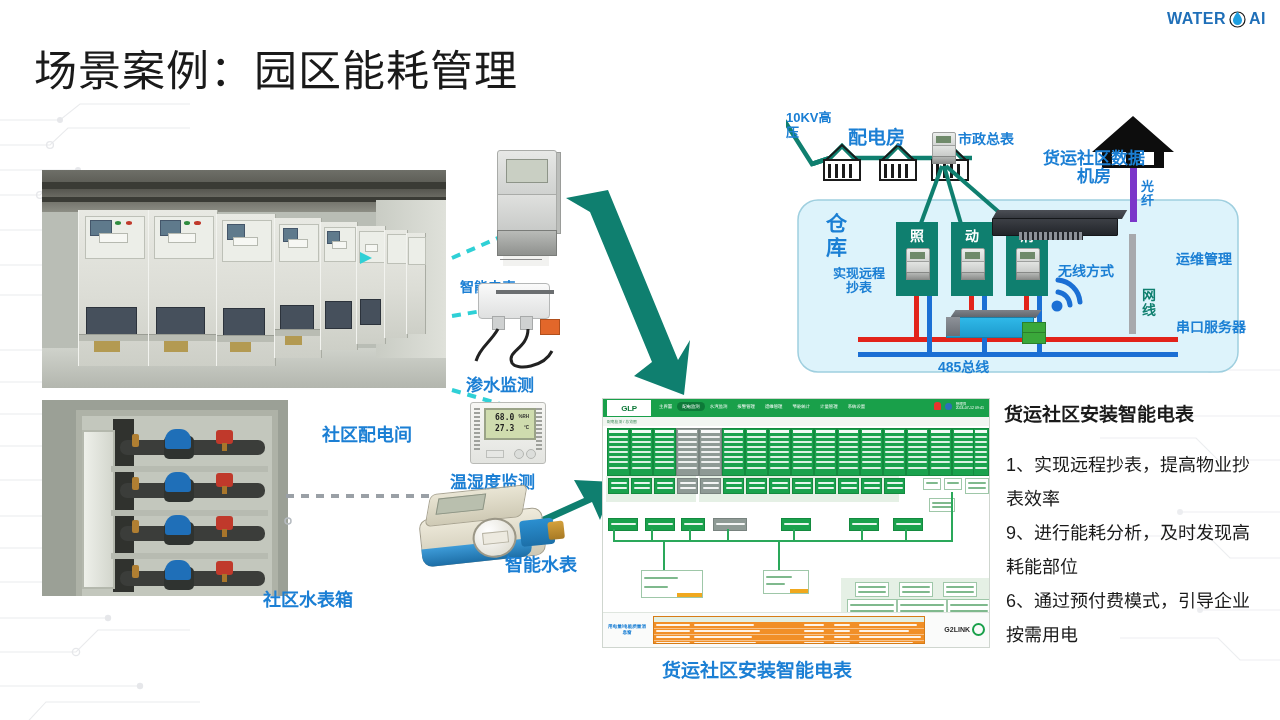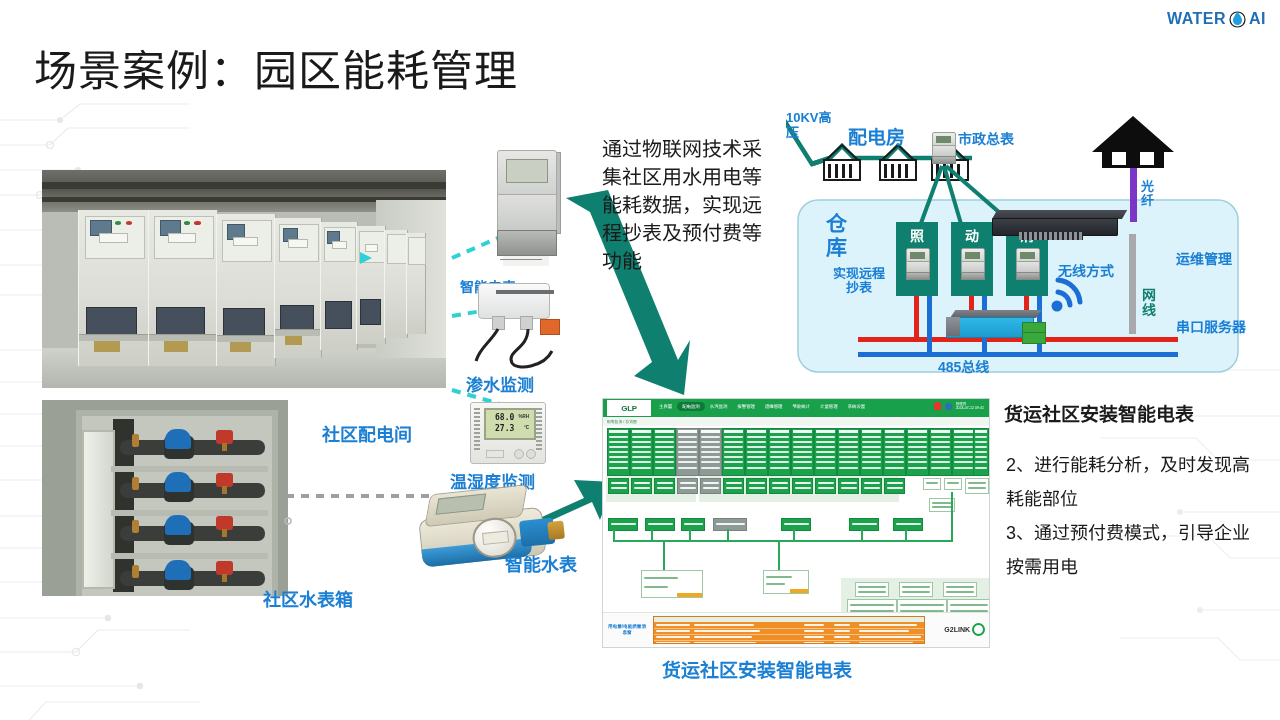--- a/index.html
+++ b/index.html
@@ -505,21 +505,20 @@
     <div class="dial">
         <div class="dialin"></div>
       </div>
     <div class="neck"></div>
       <div class="nut"></div>
   </div>
   <div class="blue-label" style="left:505px;top:550px;font-size:18px;">智能水表</div>
 
   <div class="blue-label" style="left:263px;top:585px;font-size:18px;">社区水表箱</div>
 
-  <div class="desc">通过物联网技术采集社区用水用电等能耗数据，实现远程抄表及预付费等功能</div>
 
   <div class="net">
     <svg class="net-svg" viewBox="0 0 480 268">
 
       <rect x="12" y="88" width="440" height="172" rx="20" ry="20" fill="#ddf3fb" stroke="#9fcfdf" stroke-width="1.5"></rect>
 
       <path d="M-2 8 L26 52 L44 46" stroke="#0f7f6f" stroke-width="4.5" fill="none"></path>
 
       <path d="M26 52 L44 46 L56 34 L68 46 L100 46 L112 34 L124 46 L152 46 L164 34 L176 46 L186 46" stroke="#0f7f6f" stroke-width="4.5" fill="none"></path>
 
@@ -637,20 +636,21 @@
       <div class="lid"></div>
         <div class="face"></div>
         <div class="sideL"></div>
       <div class="term"></div>
         <div class="term2"></div>
     </div>
 
     <div class="net-lab" style="left:0px;top:-2px;font-size:13px;width:54px;line-height:15px;">10KV高压</div>
     <div class="net-lab" style="left:62px;top:16px;font-size:19px;">配电房</div>
     <div class="net-lab" style="left:172px;top:20px;font-size:14px;">市政总表</div>
+    <div class="net-lab" style="left:252px;top:38px;font-size:17px;width:112px;text-align:center;">货运社区数据机房</div>
     <div class="net-lab" style="left:355px;top:68px;font-size:13px;width:14px;">光纤</div>
     <div class="net-lab" style="left:390px;top:140px;font-size:14px;">运维管理</div>
     <div class="net-lab" style="left:356px;top:176px;font-size:14px;width:16px;color:#0f7f6f;">网线</div>
     <div class="net-lab" style="left:390px;top:208px;font-size:14px;">串口服务器</div>
     <div class="net-lab" style="left:40px;top:100px;font-size:21px;width:22px;line-height:24px;">仓库</div>
     <div class="net-lab" style="left:42px;top:155px;font-size:13px;width:62px;text-align:center;">实现远程抄表</div>
     <div class="net-lab" style="left:272px;top:152px;font-size:14px;">无线方式</div>
     <div class="net-lab" style="left:152px;top:248px;font-size:14px;">485总线</div>
   </div>
 
@@ -1038,17 +1038,18 @@
         <span>G2LINK</span>
         <span class="g"></span>
       </div>
     </div>
   </div>
 
   <div class="dash-caption">货运社区安装智能电表</div>
 
   <div class="right-head">货运社区安装智能电表</div>
   <div class="right-list">
-    <div>2、进行能耗分析，及时发现高耗能部位</div>
-    <div>3、通过预付费模式，引导企业按需用电</div>
+    <div>1、实现远程抄表，提高物业抄表效率</div>
+    <div>9、进行能耗分析，及时发现高耗能部位</div>
+    <div>6、通过预付费模式，引导企业按需用电</div>
   </div>
 
 </div>
 
 </body></html>

